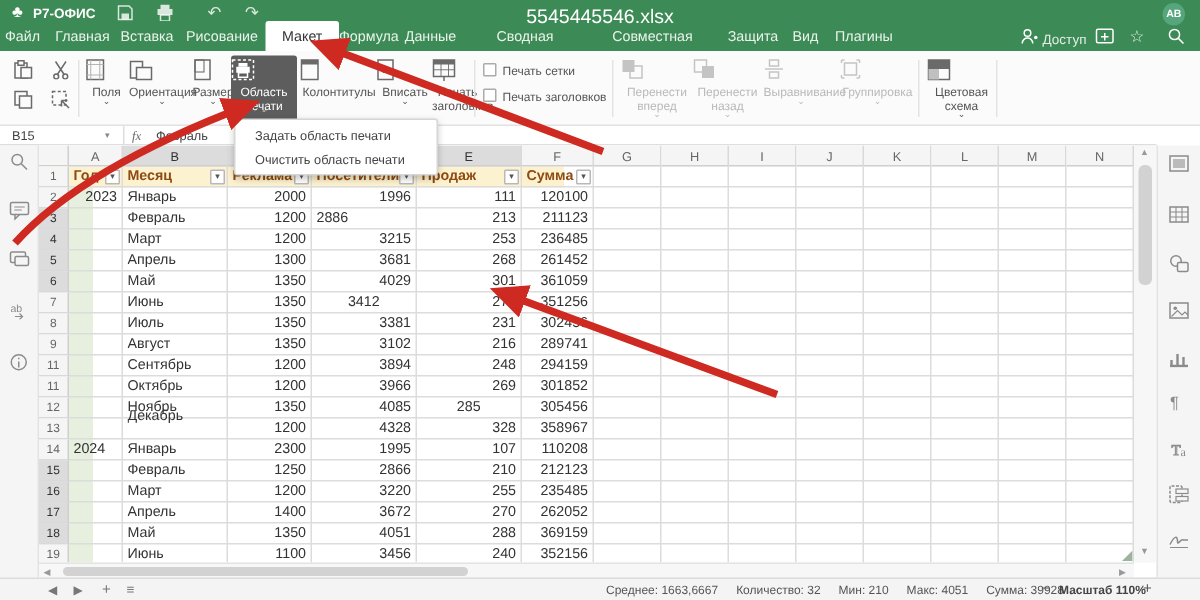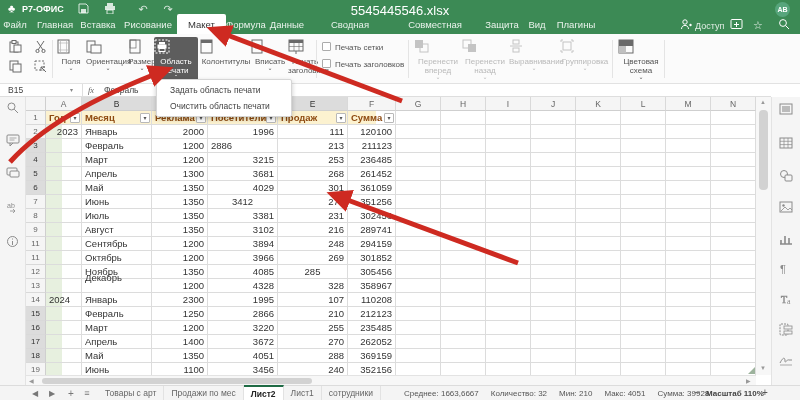--- a/index.html
+++ b/index.html
@@ -516,27 +516,20 @@
     <span class="abs" style="left:3px;top:1px;font-size:6px;color:#999;">◀</span>
     <div class="abs" style="left:16px;top:2px;width:270px;height:6px;background:#d2d2d2;border-radius:3px;"></div>
     <span class="abs" style="left:720px;top:1px;font-size:6px;color:#999;">▶</span>
   </div>
 
   <div id="bottombar">
     <span class="navbtn" style="left:28px;">◀</span>
     <span class="navbtn" style="left:45px;">▶</span>
     <span class="navbtn" style="left:64px;font-size:10px;">+</span>
     <span class="navbtn" style="left:80px;font-size:9px;">≡</span>
-    <div class="abs" style="left:98px;top:0;height:15px;display:flex;" id="sheettabs">
-        <div class="sheettab" style="">Товары с арт</div>
-        <div class="sheettab" style="">Продажи по мес</div>
-        <div class="sheettab active" style="">Лист2</div>
-        <div class="sheettab" style="">Лист1</div>
-        <div class="sheettab" style="">сотрудники</div>
-      </div>
     <div class="abs" style="left:404px;top:2px;height:11px;display:flex;gap:12px;font-size:8px;line-height:11px;" id="stats">
         <div class="statitem" style="">Среднее: 1663,6667</div>
         <div class="statitem" style="">Количество: 32</div>
         <div class="statitem" style="">Мин: 210</div>
         <div class="statitem" style="">Макс: 4051</div>
         <div class="statitem" style="">Сумма: 39928</div>
       </div>
     <span class="abs" style="left:694px;top:1px;font-size:10px;color:#555;">−</span>
     <span class="abs" style="left:706px;top:2px;font-size:8px;font-weight:bold;color:#444;line-height:11px;">Масштаб 110%</span>
     <span class="abs" style="left:762px;top:1px;font-size:10px;color:#555;">+</span>

